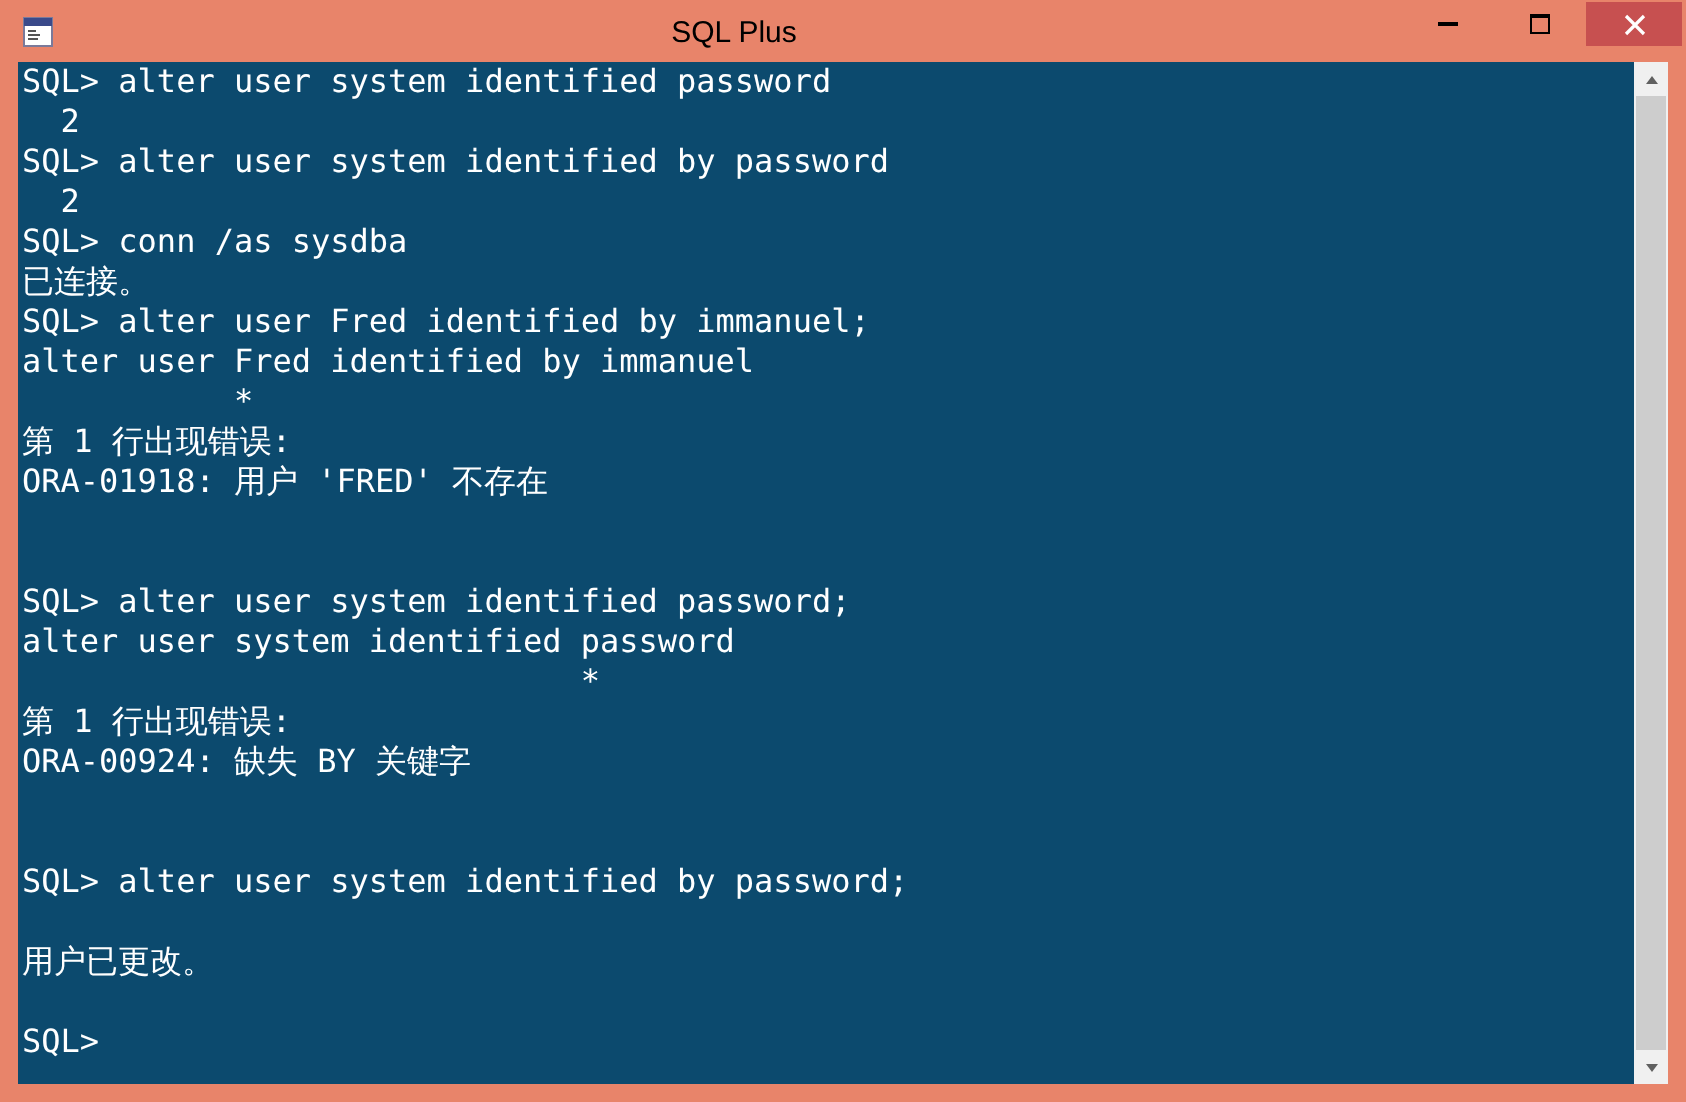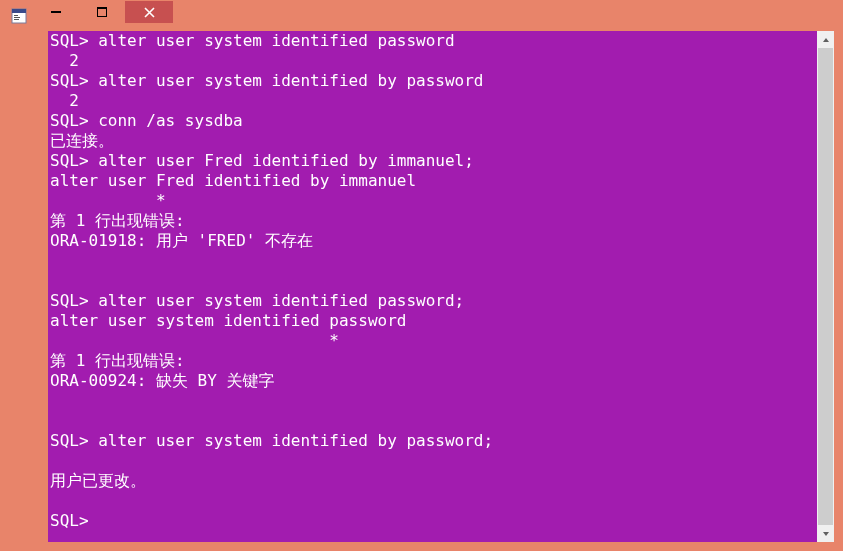--- a/index.html
+++ b/index.html
@@ -65,23 +65,22 @@
     width: 48px;
     margin-right: 1px;
   }
   .titlebar .ctrl svg { display:block; }
   .client {
     position: absolute;
     left: 8px;
     right: 8px;
     top: 30px;
     bottom: 8px;
-    background: #a21caf;
+    background: #0c4a6e;
     display: flex;
-    margin-left: 39px;
   }
   .terminal-wrap {
     flex: 1;
     overflow: hidden;
     position: relative;
   }
   .terminal {
     font-family: Consolas, "DejaVu Sans Mono", "Lucida Console", monospace;
     font-size: 16px;
     line-height: 20px;
@@ -126,20 +125,21 @@
   <div class="titlebar">
     <div class="icon-box">
       <svg viewBox="0 0 16 16">
         <rect x="1" y="1" width="14" height="14" fill="#fff" stroke="#7a7a9a" stroke-width="1"></rect>
         <rect x="1" y="1" width="14" height="4" fill="#3a4a8a"></rect>
         <rect x="3" y="7" width="4" height="1" fill="#555"></rect>
         <rect x="3" y="9" width="6" height="1" fill="#555"></rect>
         <rect x="3" y="11" width="5" height="1" fill="#555"></rect>
       </svg>
     </div>
+    <div class="title">SQL Plus</div>
     <div class="controls">
       <div class="ctrl">
         <svg width="10" height="10" viewBox="0 0 10 10">
             <rect x="0" y="4" width="10" height="2" fill="#000"></rect>
           </svg>
       </div>
       <div class="ctrl">
         <svg width="10" height="10" viewBox="0 0 10 10">
             <rect x="0.5" y="0.5" width="9" height="9" fill="none" stroke="#000" stroke-width="1"></rect>
             <rect x="0" y="0" width="10" height="2" fill="#000"></rect>

